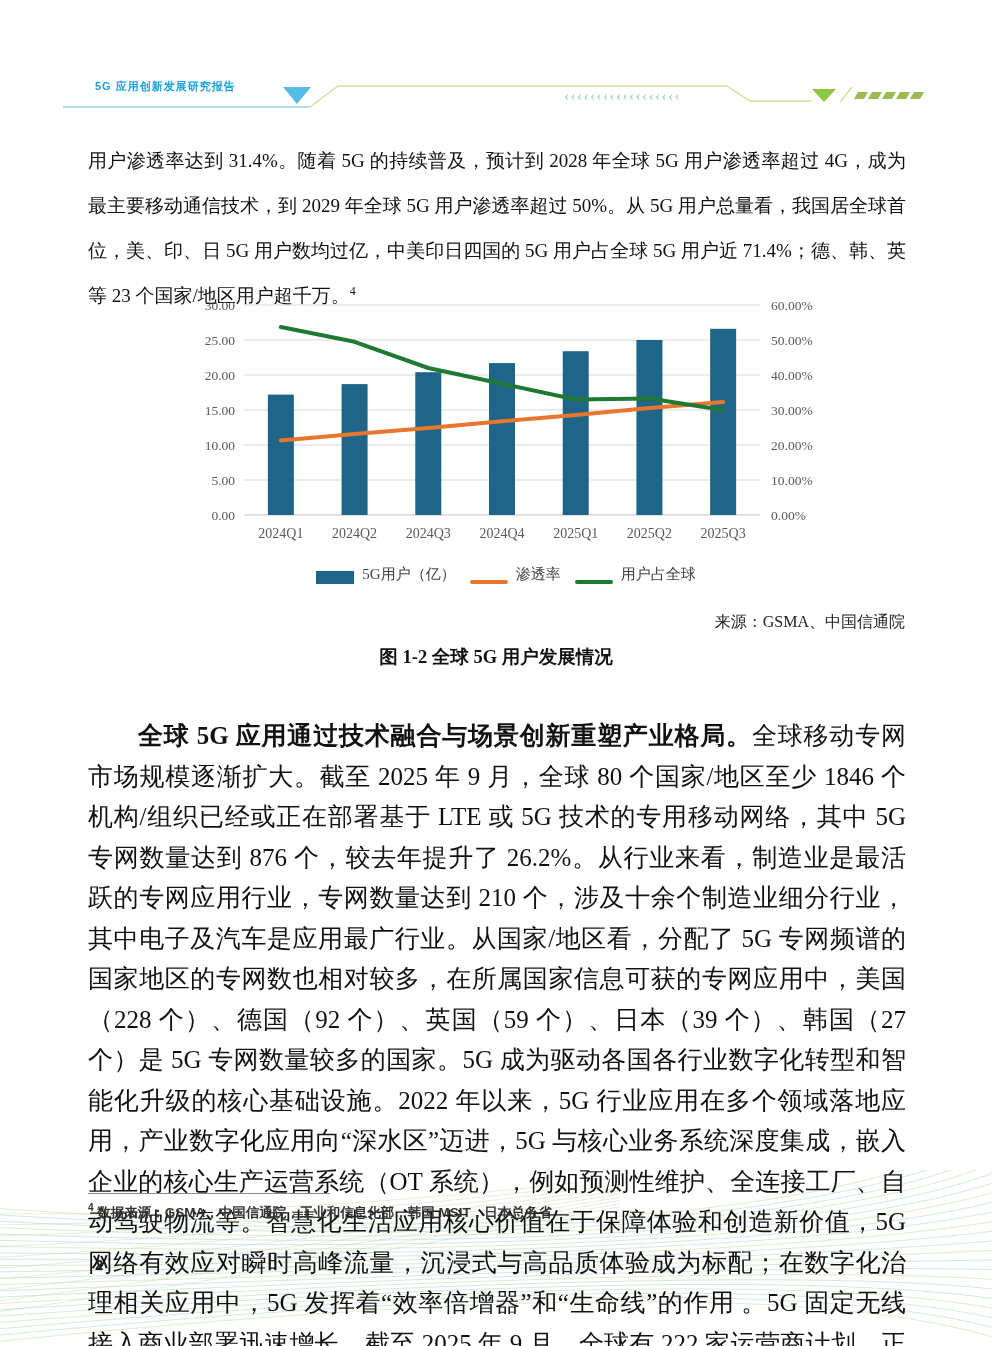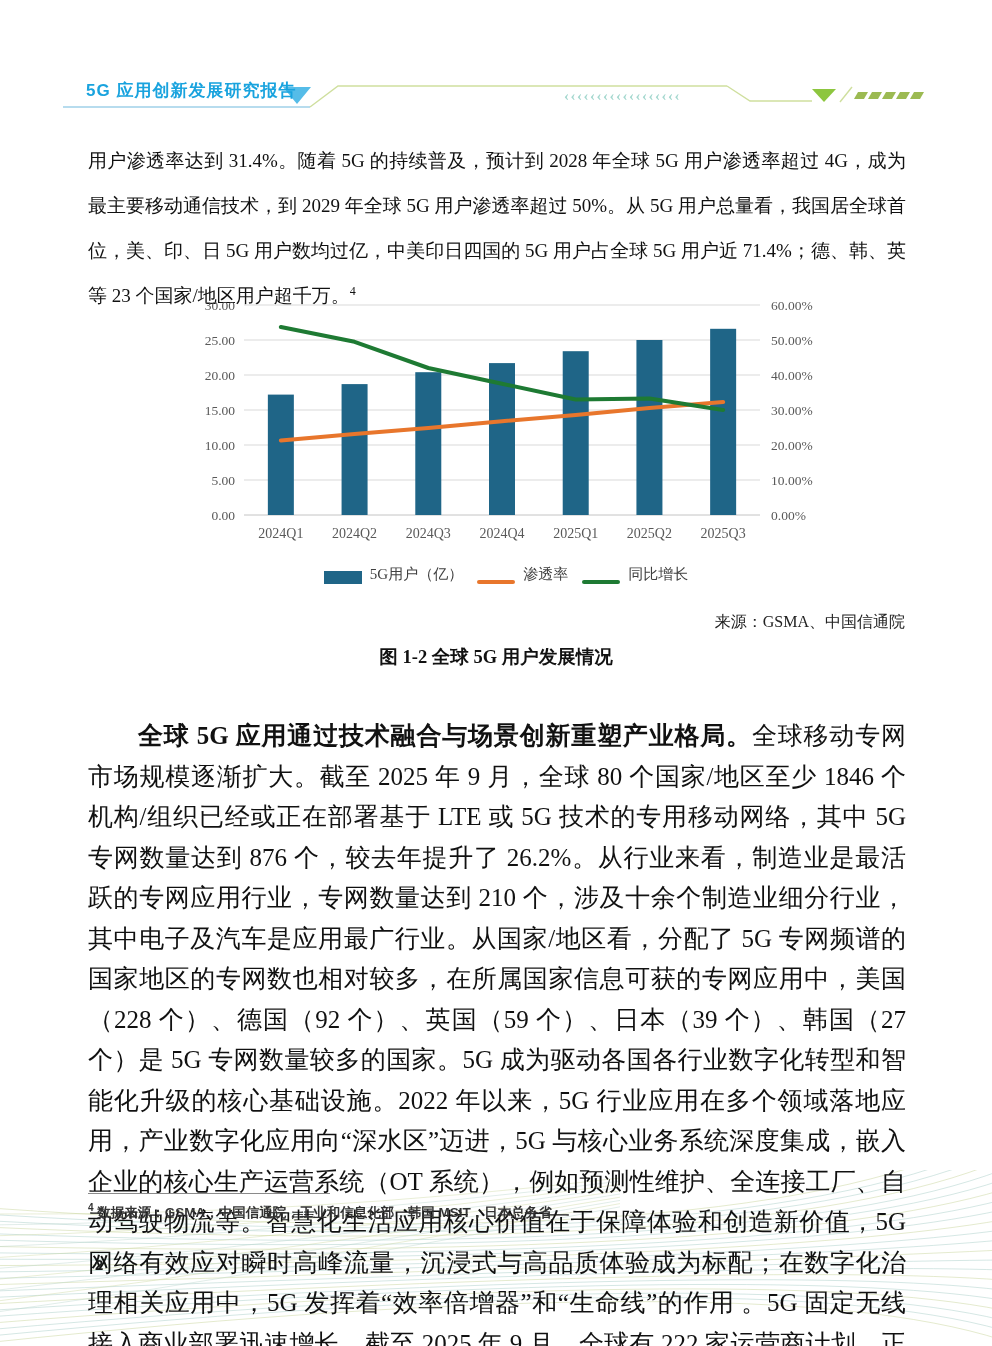--- a/index.html
+++ b/index.html
@@ -1,20 +1,20 @@
 <!DOCTYPE html>
 <html><head>
 <meta charset="utf-8">
 <style>
   html,body{margin:0;padding:0;background:#e8e8e8;}
   .page{position:relative;width:992px;height:1346px;margin:0 auto;background:#ffffff;
         overflow:hidden;font-family:"Liberation Serif","DejaVu Serif",serif;color:#111;}
   
-  .hdr-title{position:absolute;left:86px;top:79px;font-family:"Liberation Sans","DejaVu Sans",sans-serif;
-             font-weight:bold;font-size:17px;letter-spacing:1px;color:#19a3de;z-index:3;}
+  .hdr-title{position:absolute;left:95px;top:79px;font-family:"Liberation Sans","DejaVu Sans",sans-serif;
+             font-weight:bold;font-size:11px;letter-spacing:1px;color:#19a3de;z-index:3;}
   .hdr-deco{position:absolute;left:0;top:0;width:992px;height:130px;z-index:2;}
   
   .para1{position:absolute;left:88px;top:119px;width:818px;font-size:19px;line-height:45px;
          text-align:justify;z-index:2;}
   .para2{position:absolute;left:88px;top:691px;width:818px;font-size:25px;line-height:40.5px;
          text-align:justify;text-indent:2em;z-index:2;}
   .para2 .lead{font-weight:bold;}
   sup.fnref{font-size:12px;line-height:0;}
   
   .chart-wrap{position:absolute;left:172px;top:293px;width:668px;z-index:2;}
@@ -106,21 +106,21 @@
         <span class="item">
           <span class="sw-bar" style="background: rgb(31, 101, 135);"></span>
           <span>5G用户（亿）</span>
         </span>
         <span class="item">
           <span class="sw-line" style="background: rgb(232, 118, 44);"></span>
           <span>渗透率</span>
         </span>
         <span class="item">
           <span class="sw-line" style="background: rgb(30, 122, 51);"></span>
-          <span>同比增长</span>
+          <span>用户占全球</span>
         </span>
       </div>
   </div>
 
   <div class="fig-source">来源：GSMA、中国信通院</div>
   <div class="fig-caption">图 1-2  全球 5G 用户发展情况</div>
 
   <p class="para2"><span class="lead">全球 5G 应用通过技术融合与场景创新重塑产业格局。</span><span>全球移动专网市场规模逐渐扩大。截至 2025 年 9 月，全球 80 个国家/地区至少 1846 个机构/组织已经或正在部署基于 LTE 或 5G 技术的专用移动网络，其中 5G 专网数量达到 876 个，较去年提升了 26.2%。从行业来看，制造业是最活跃的专网应用行业，专网数量达到 210 个，涉及十余个制造业细分行业，其中电子及汽车是应用最广行业。从国家/地区看，分配了 5G 专网频谱的国家地区的专网数也相对较多，在所属国家信息可获的专网应用中，美国（228 个）、德国（92 个）、英国（59 个）、日本（39 个）、韩国（27 个）是 5G 专网数量较多的国家。5G 成为驱动各国各行业数字化转型和智能化升级的核心基础设施。2022 年以来，5G 行业应用在多个领域落地应用，产业数字化应用向“深水区”迈进，5G 与核心业务系统深度集成，嵌入企业的核心生产运营系统（OT 系统），例如预测性维护、全连接工厂、自动驾驶物流等。智慧化生活应用核心价值在于保障体验和创造新价值，5G 网络有效应对瞬时高峰流量，沉浸式与高品质体验成为标配；在数字化治理相关应用中，5G 发挥着“效率倍增器”和“生命线”的作用 。5G 固定无线接入商业部署迅速增长。截至 2025 年 9 月，全球有 222 家运营商计划、正在部署或已经提供 5G FWA 服务，其中</span></p>
 
   <div class="fn-rule"></div>

